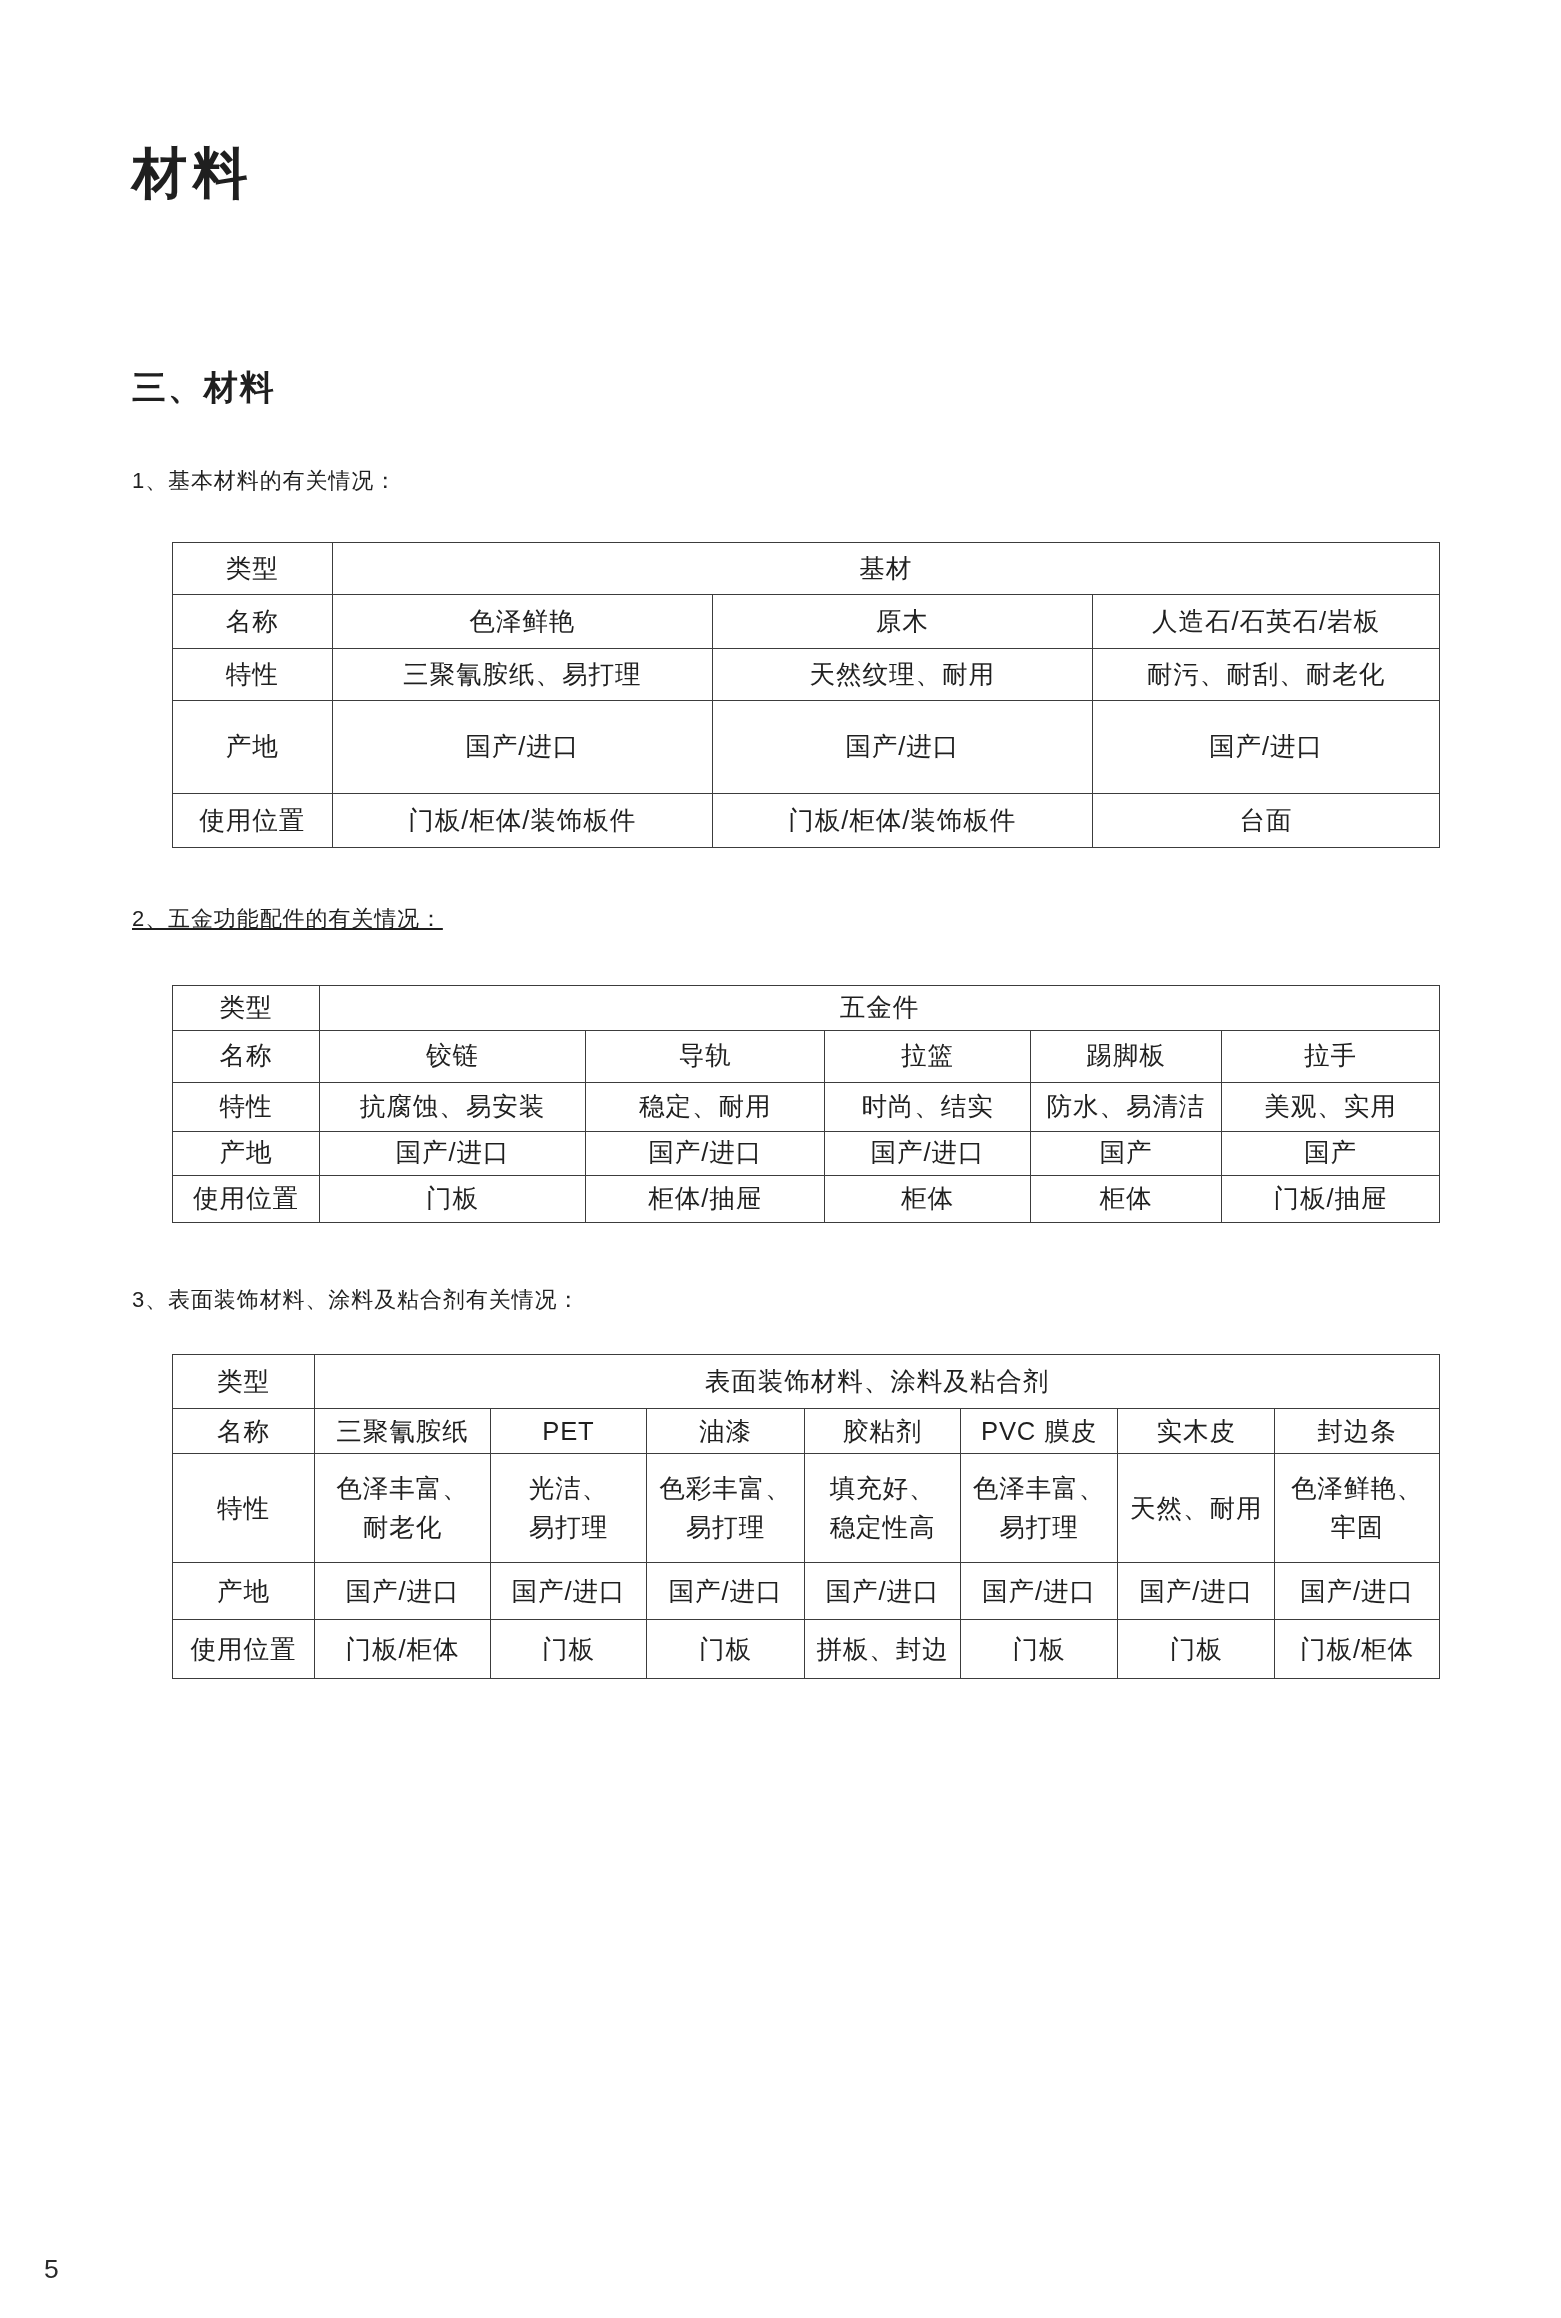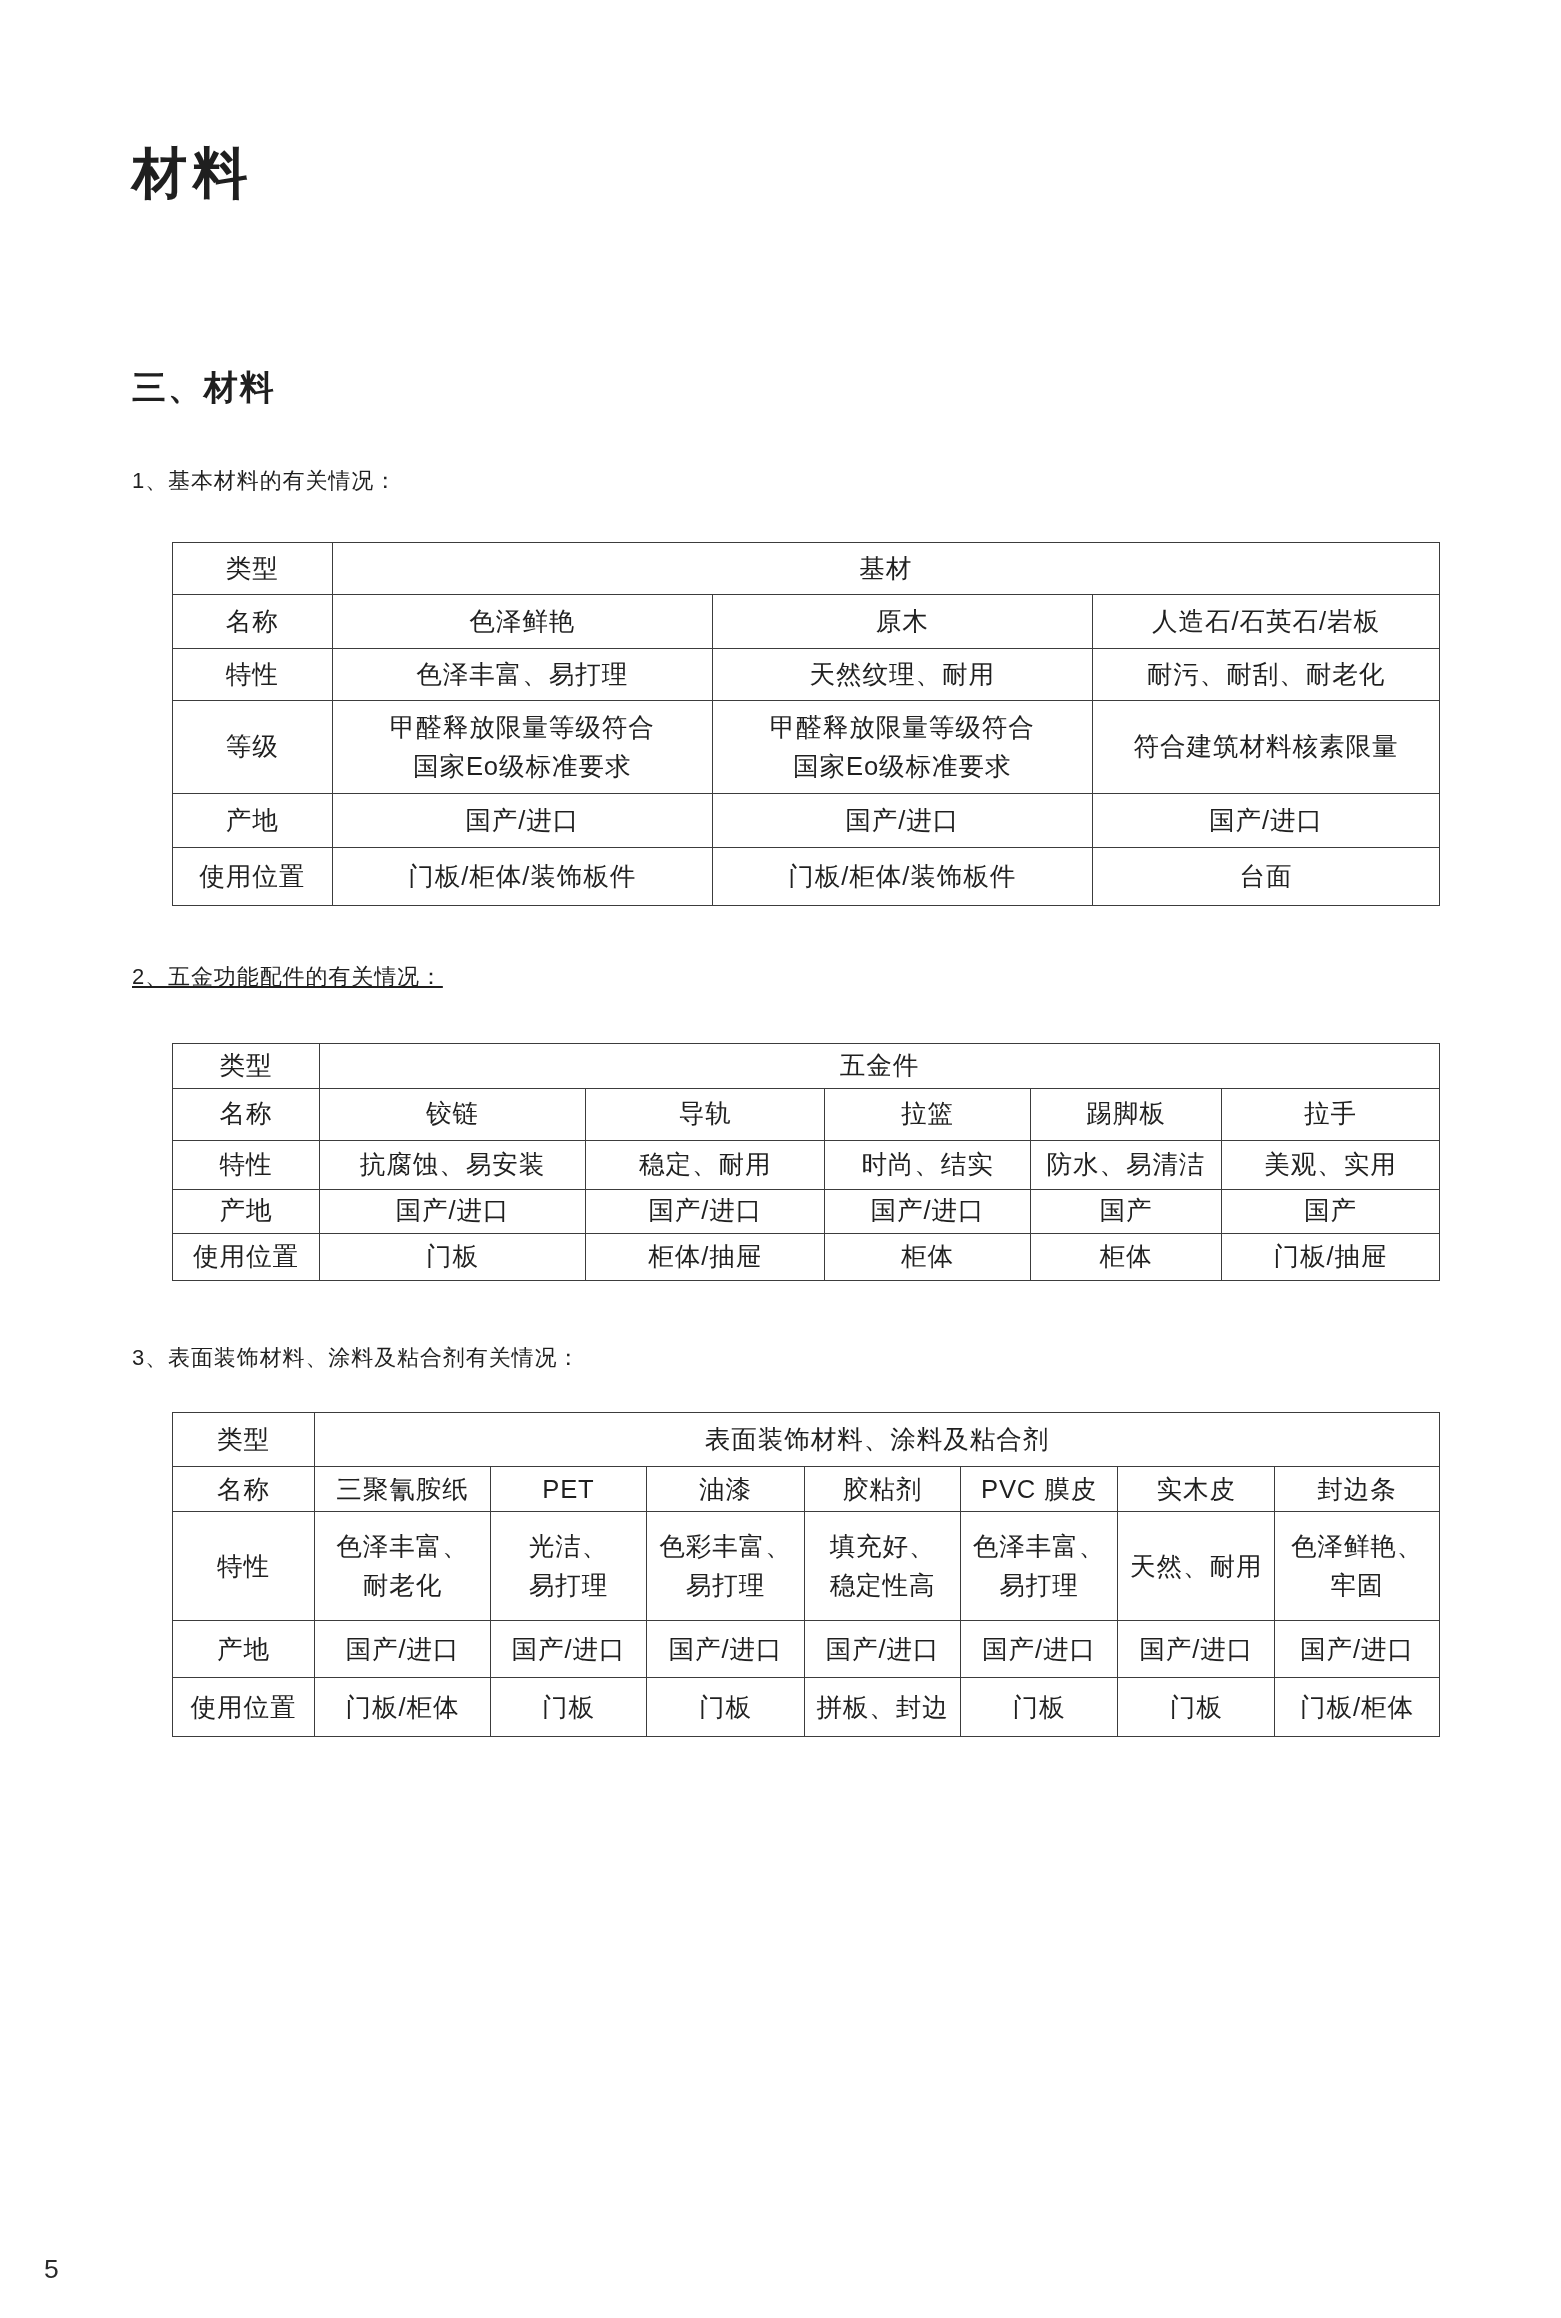--- a/index.html
+++ b/index.html
@@ -96,31 +96,23 @@
           <td colspan="3">基材</td>
         </tr>
         <tr>
           <td>名称</td>
           <td>色泽鲜艳</td>
           <td>原木</td>
           <td>人造石/石英石/岩板</td>
         </tr>
         <tr>
           <td>特性</td>
-          <td>色泽丰富、易打理</td>
+          <td>三聚氰胺纸、易打理</td>
           <td>天然纹理、耐用</td>
           <td>耐污、耐刮、耐老化</td>
-        </tr>
-        <tr>
-          <td>等级</td>
-          <td>甲醛释放限量等级符合
-国家Eo级标准要求</td>
-          <td>甲醛释放限量等级符合
-国家Eo级标准要求</td>
-          <td>符合建筑材料核素限量</td>
         </tr>
         <tr>
           <td>产地</td>
           <td>国产/进口</td>
           <td>国产/进口</td>
           <td>国产/进口</td>
         </tr>
         <tr>
           <td>使用位置</td>
           <td>门板/柜体/装饰板件</td>

